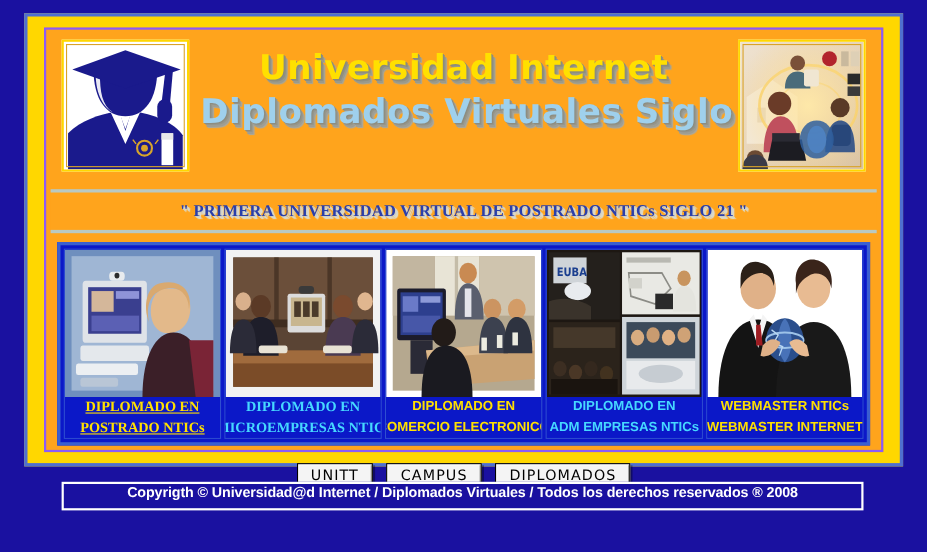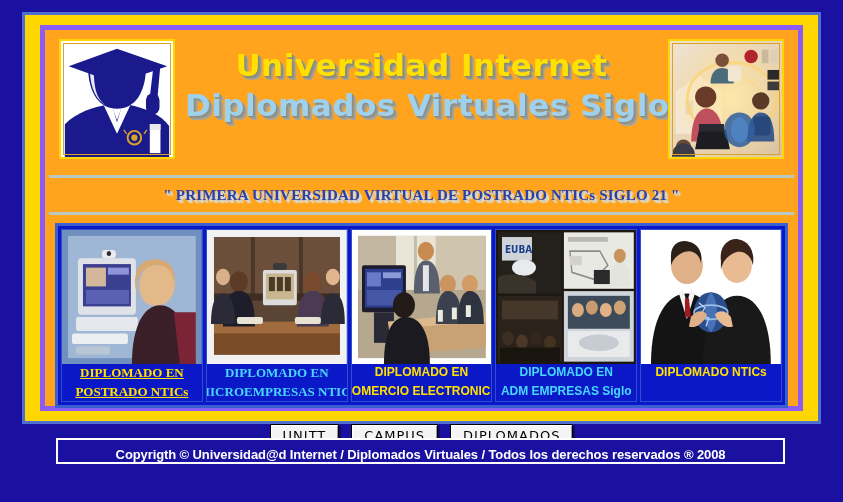--- a/index.html
+++ b/index.html
@@ -35,21 +35,21 @@
     background: #ffd700;             
     padding: 0;
   }
   #card-inner {
     position: absolute;
     left: 15px;
     top: 10px;
     right: 15px;
     bottom: 10px;
     background: #ffa41c;
-    border: 5px solid #8b5cf6;
+    border: 2px solid #8b5cf6;
     box-sizing: border-box;
   }
 
   
   #header {
     position: relative;
     height: 139px;
     box-sizing: border-box;
     padding: 0;
   }
@@ -200,21 +200,21 @@
   #footer {
     position: absolute;
     left: 56px;
     top: 438px;
     width: 729px;
     height: 26px;
     box-sizing: border-box;
     border: 2px solid #ffffff;
     background: #1a11a0;
     display: flex;
-    align-items: flex-end;
+    align-items: flex-start;
     justify-content: center;
   }
   #footer-text {
     font-family: "Liberation Sans", sans-serif;
     font-weight: bold;
     font-size: 13px;
     color: #ffffff;
     white-space: nowrap;
     letter-spacing: -0.1px;
   }
@@ -475,21 +475,21 @@
                 <circle cx="82" cy="68" r="6" fill="#d8ac80"></circle>
                 <circle cx="96" cy="66" r="6" fill="#c89b70"></circle>
                 <circle cx="110" cy="68" r="6" fill="#e0b184"></circle>
                 <circle cx="124" cy="66" r="6" fill="#cfa276"></circle>
                 <rect x="72" y="86" width="62" height="22" fill="#e8eaec"></rect>
                 <ellipse cx="103" cy="96" rx="20" ry="7" fill="#c6ccd2"></ellipse>
               </svg>
             </div>
             <div class="thumb-cap">
               <span class="cap-sans cap-cyan">DIPLOMADO EN</span>
-              <span class="cap-sans cap-cyan">ADM EMPRESAS Siglo</span>
+              <span class="cap-sans cap-cyan">ADM EMPRESAS NTICs</span>
             </div>
           </div>
 
           <div class="thumb">
             <div class="thumb-img">
               <svg viewBox="0 0 140 114" preserveAspectRatio="none">
                 <rect width="140" height="114" fill="#ffffff"></rect>
 
                 <circle cx="46" cy="30" r="16" fill="#e0b188"></circle>
                 <path d="M30 22 C30 10 42 8 48 10 C58 12 62 20 60 28 C58 18 48 16 40 20 C34 23 32 26 30 30 Z" fill="#2b2018"></path>
@@ -504,21 +504,22 @@
                 <circle cx="70" cy="70" r="17" fill="#2a4e8c"></circle>
                 <path d="M70 53 C62 60 62 80 70 87 C78 80 78 60 70 53 Z" fill="#4d79bf" opacity="0.85"></path>
                 <ellipse cx="70" cy="70" rx="17" ry="6" fill="none" stroke="#9dc2e8" stroke-width="1.5"></ellipse>
                 <path d="M58 62 l6 4 l-4 6 l8 3 l-3 7" fill="none" stroke="#b8d6f2" stroke-width="1.2"></path>
 
                 <path d="M50 74 C56 68 62 68 66 72 C62 80 54 84 48 82 Z" fill="#e0b188"></path>
                 <path d="M90 74 C84 68 78 68 74 72 C78 80 86 84 92 82 Z" fill="#e8bb92"></path>
               </svg>
             </div>
             <div class="thumb-cap">
-              <span class="cap-sans cap-yellow">DIPLOMADO NTICs</span>
+              <span class="cap-sans cap-yellow">WEBMASTER NTICs</span>
+              <span class="cap-sans cap-yellow">WEBMASTER INTERNET</span>
             </div>
           </div>
 
         </div>
       </div>
 
       <div id="buttons">
         <button class="btn">UNITT</button>
         <button class="btn">CAMPUS</button>
         <button class="btn">DIPLOMADOS</button>

